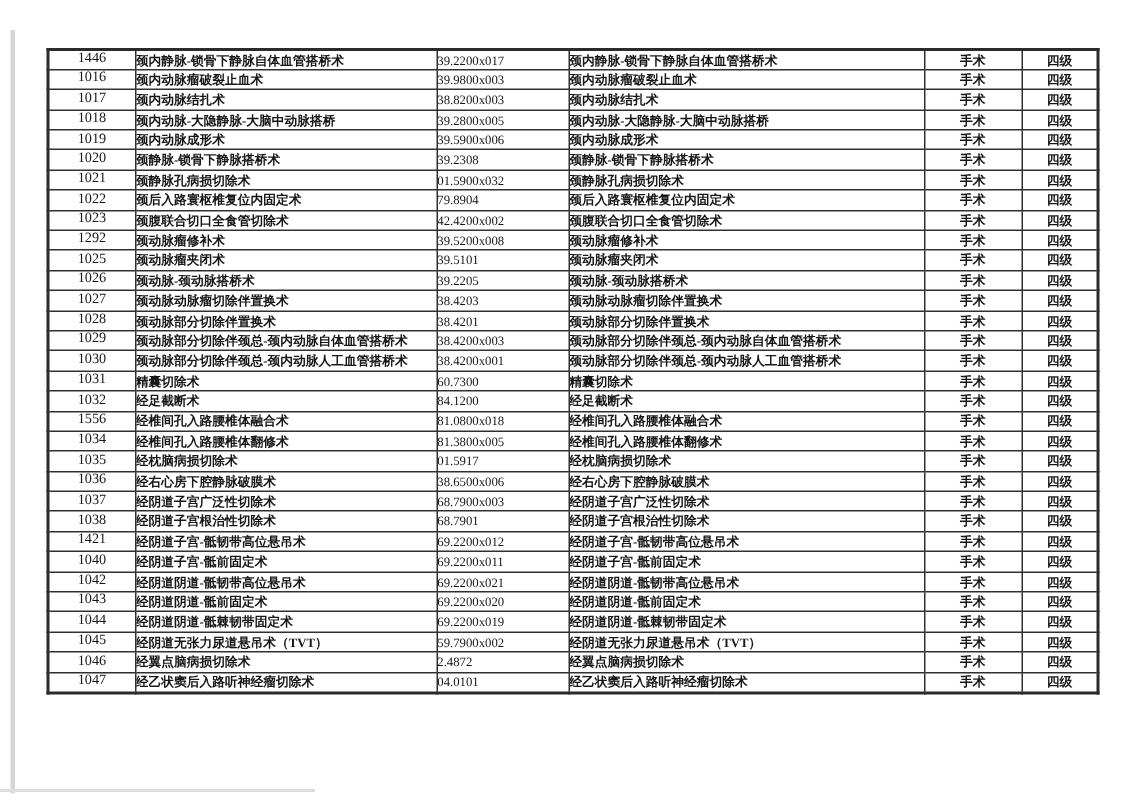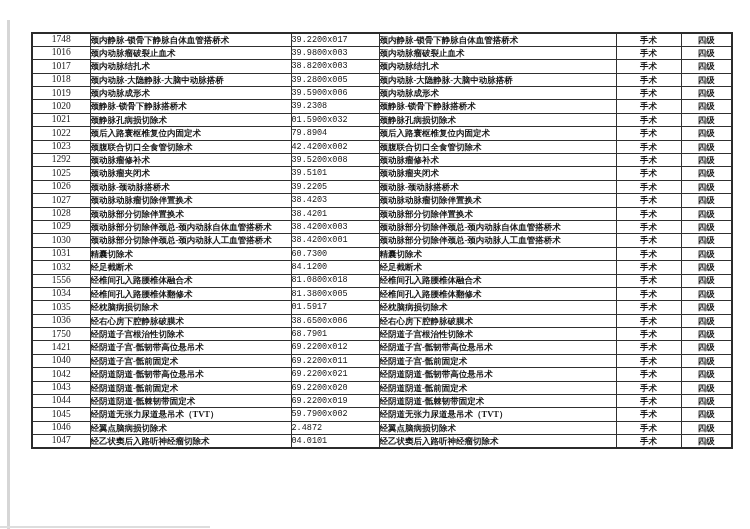--- a/index.html
+++ b/index.html
@@ -57,21 +57,21 @@
     font-family: "Liberation Serif", serif;
   }
   td.c-name, td.c-name2 {
     font-size: 8.5px;
     font-weight: bold;
     padding-left: 4px;
     font-family: "Liberation Serif", serif;
   }
   td.c-code {
     font-size: 8.5px;
-    font-family: Liberation Mono, monospace;
+    font-family: Liberation Serif, serif;
     padding-left: 4px;
     font-weight: 500;
   }
   td.c-cat, td.c-lvl {
     text-align: center;
     font-size: 8.5px;
     font-weight: bold;
     font-family: "Liberation Serif", serif;
   }
 </style>
@@ -85,21 +85,21 @@
   <colgroup>
     <col style="width:58px">
     <col style="width:201px">
     <col style="width:88px">
     <col style="width:237px">
     <col style="width:65px">
     <col style="width:51px">
   </colgroup>
   <tbody id="table-body">
   <tr>
-    <td class="c-no">1748</td>
+    <td class="c-no">1446</td>
     <td class="c-name">颈内静脉-锁骨下静脉自体血管搭桥术</td>
     <td class="c-code">39.2200x017</td>
     <td class="c-name2">颈内静脉-锁骨下静脉自体血管搭桥术</td>
     <td class="c-cat">手术</td>
     <td class="c-lvl">四级</td>
   </tr>
 
 
   <tr>
     <td class="c-no">1016</td>
@@ -283,23 +283,31 @@
 
   <tr>
     <td class="c-no">1036</td>
     <td class="c-name">经右心房下腔静脉破膜术</td>
     <td class="c-code">38.6500x006</td>
     <td class="c-name2">经右心房下腔静脉破膜术</td>
     <td class="c-cat">手术</td>
     <td class="c-lvl">四级</td>
   </tr>
 
-
-  <tr>
-    <td class="c-no">1750</td>
+  <tr>
+    <td class="c-no">1037</td>
+    <td class="c-name">经阴道子宫广泛性切除术</td>
+    <td class="c-code">68.7900x003</td>
+    <td class="c-name2">经阴道子宫广泛性切除术</td>
+    <td class="c-cat">手术</td>
+    <td class="c-lvl">四级</td>
+  </tr>
+
+  <tr>
+    <td class="c-no">1038</td>
     <td class="c-name">经阴道子宫根治性切除术</td>
     <td class="c-code">68.7901</td>
     <td class="c-name2">经阴道子宫根治性切除术</td>
     <td class="c-cat">手术</td>
     <td class="c-lvl">四级</td>
   </tr>
 
   <tr>
     <td class="c-no">1421</td>
     <td class="c-name">经阴道子宫-骶韧带高位悬吊术</td>

